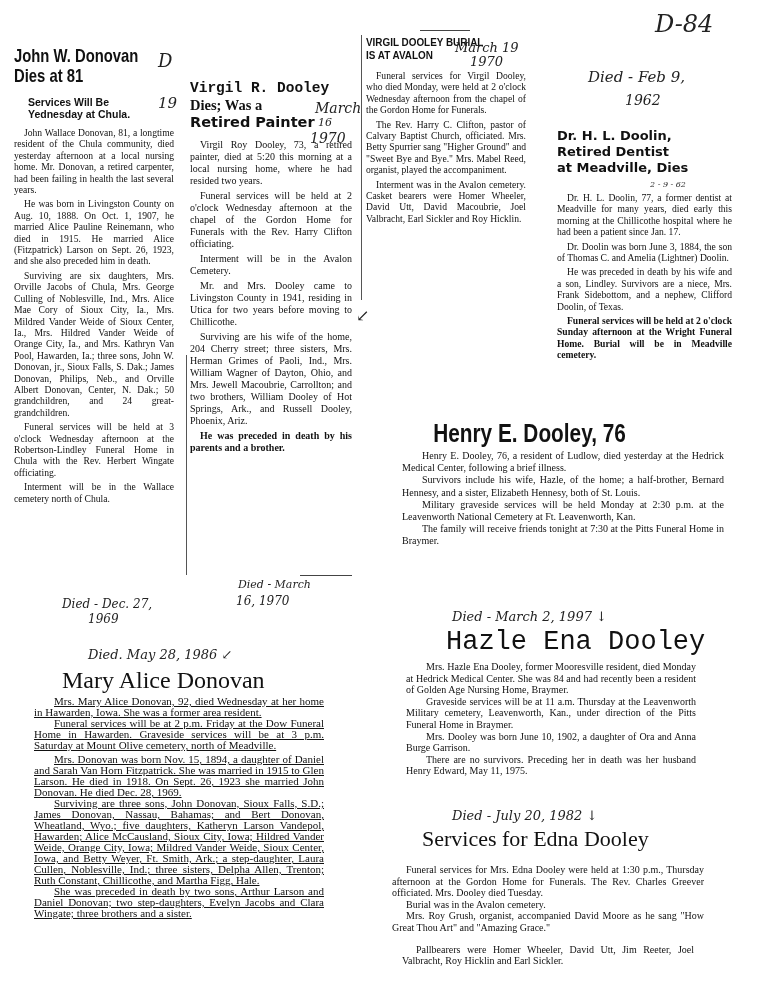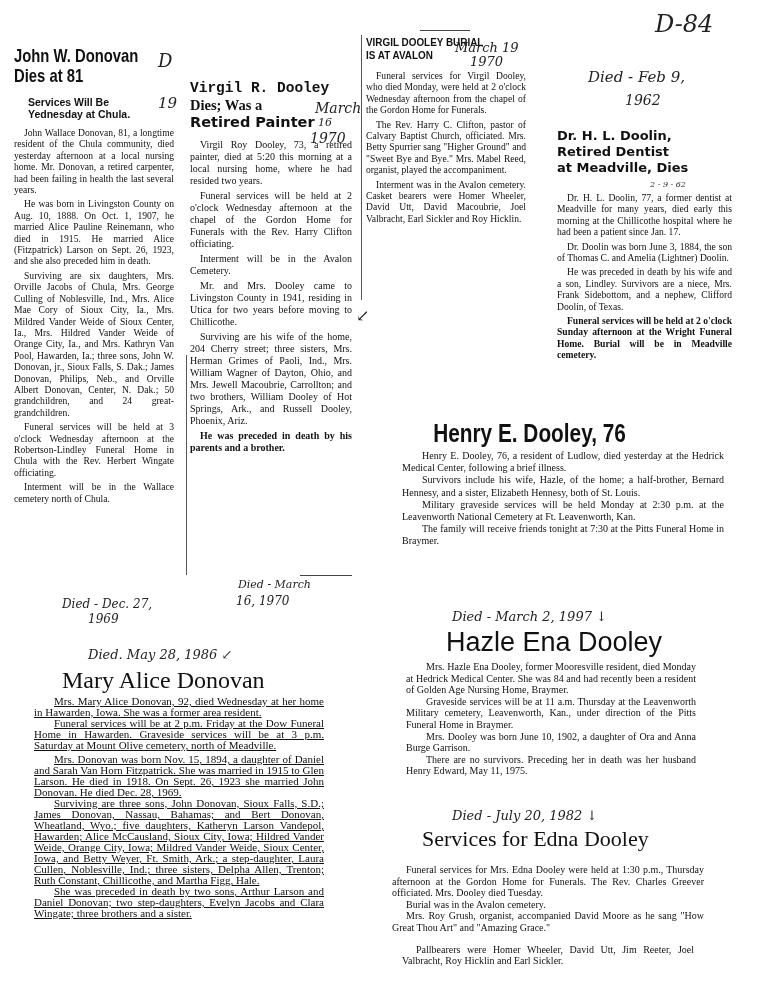--- a/index.html
+++ b/index.html
@@ -93,21 +93,21 @@
   <div class="body-m" style="font-size:10px;line-height:12.2px;">
     <p class="p" style="text-indent:20px;margin:0;">Henry E. Dooley, 76, a resident of Ludlow, died yesterday at the Hedrick Medical Center, following a brief illness.</p>
     <p class="p" style="text-indent:20px;margin:0;">Survivors include his wife, Hazle, of the home; a half-brother, Bernard Hennesy, and a sister, Elizabeth Hennesy, both of St. Louis.</p>
     <p class="p" style="text-indent:20px;margin:0;">Military graveside services will be held Monday at 2:30 p.m. at the Leavenworth National Cemetery at Ft. Leavenworth, Kan.</p>
     <p class="p" style="text-indent:20px;margin:0;">The family will receive friends tonight at 7:30 at the Pitts Funeral Home in Braymer.</p>
   </div>
 </div>
 
 <div class="hand" style="left:452px;top:609px;font-size:13px;">Died - March 2, 1997 ↓</div>
 <div class="clip" style="left:406px;top:627px;width:290px;">
-  <div style="font-family:Liberation Sans, sans-serif;font-size:27px;line-height:30px;padding-left:40px;white-space:nowrap;margin-bottom:4px;">Hazle Ena Dooley</div>
+  <div style="font-family:Liberation Mono, monospace;font-size:27px;line-height:30px;padding-left:40px;white-space:nowrap;margin-bottom:4px;">Hazle Ena Dooley</div>
   <div class="body-m" style="font-size:10px;line-height:11.6px;">
     <p class="p" style="text-indent:20px;margin:0;">Mrs. Hazle Ena Dooley, former Mooresville resident, died Monday at Hedrick Medical Center. She was 84 and had recently been a resident of Golden Age Nursing Home, Braymer.</p>
     <p class="p" style="text-indent:20px;margin:0;">Graveside services will be at 11 a.m. Thursday at the Leavenworth Military cemetery, Leavenworth, Kan., under direction of the Pitts Funeral Home in Braymer.</p>
     <p class="p" style="text-indent:20px;margin:0;">Mrs. Dooley was born June 10, 1902, a daughter of Ora and Anna Burge Garrison.</p>
     <p class="p" style="text-indent:20px;margin:0;">There are no survivors. Preceding her in death was her husband Henry Edward, May 11, 1975.</p>
   </div>
 </div>
 
 <div class="hand" style="left:452px;top:808px;font-size:13px;">Died - July 20, 1982 ↓</div>
 <div class="clip" style="left:392px;top:826px;width:312px;">

